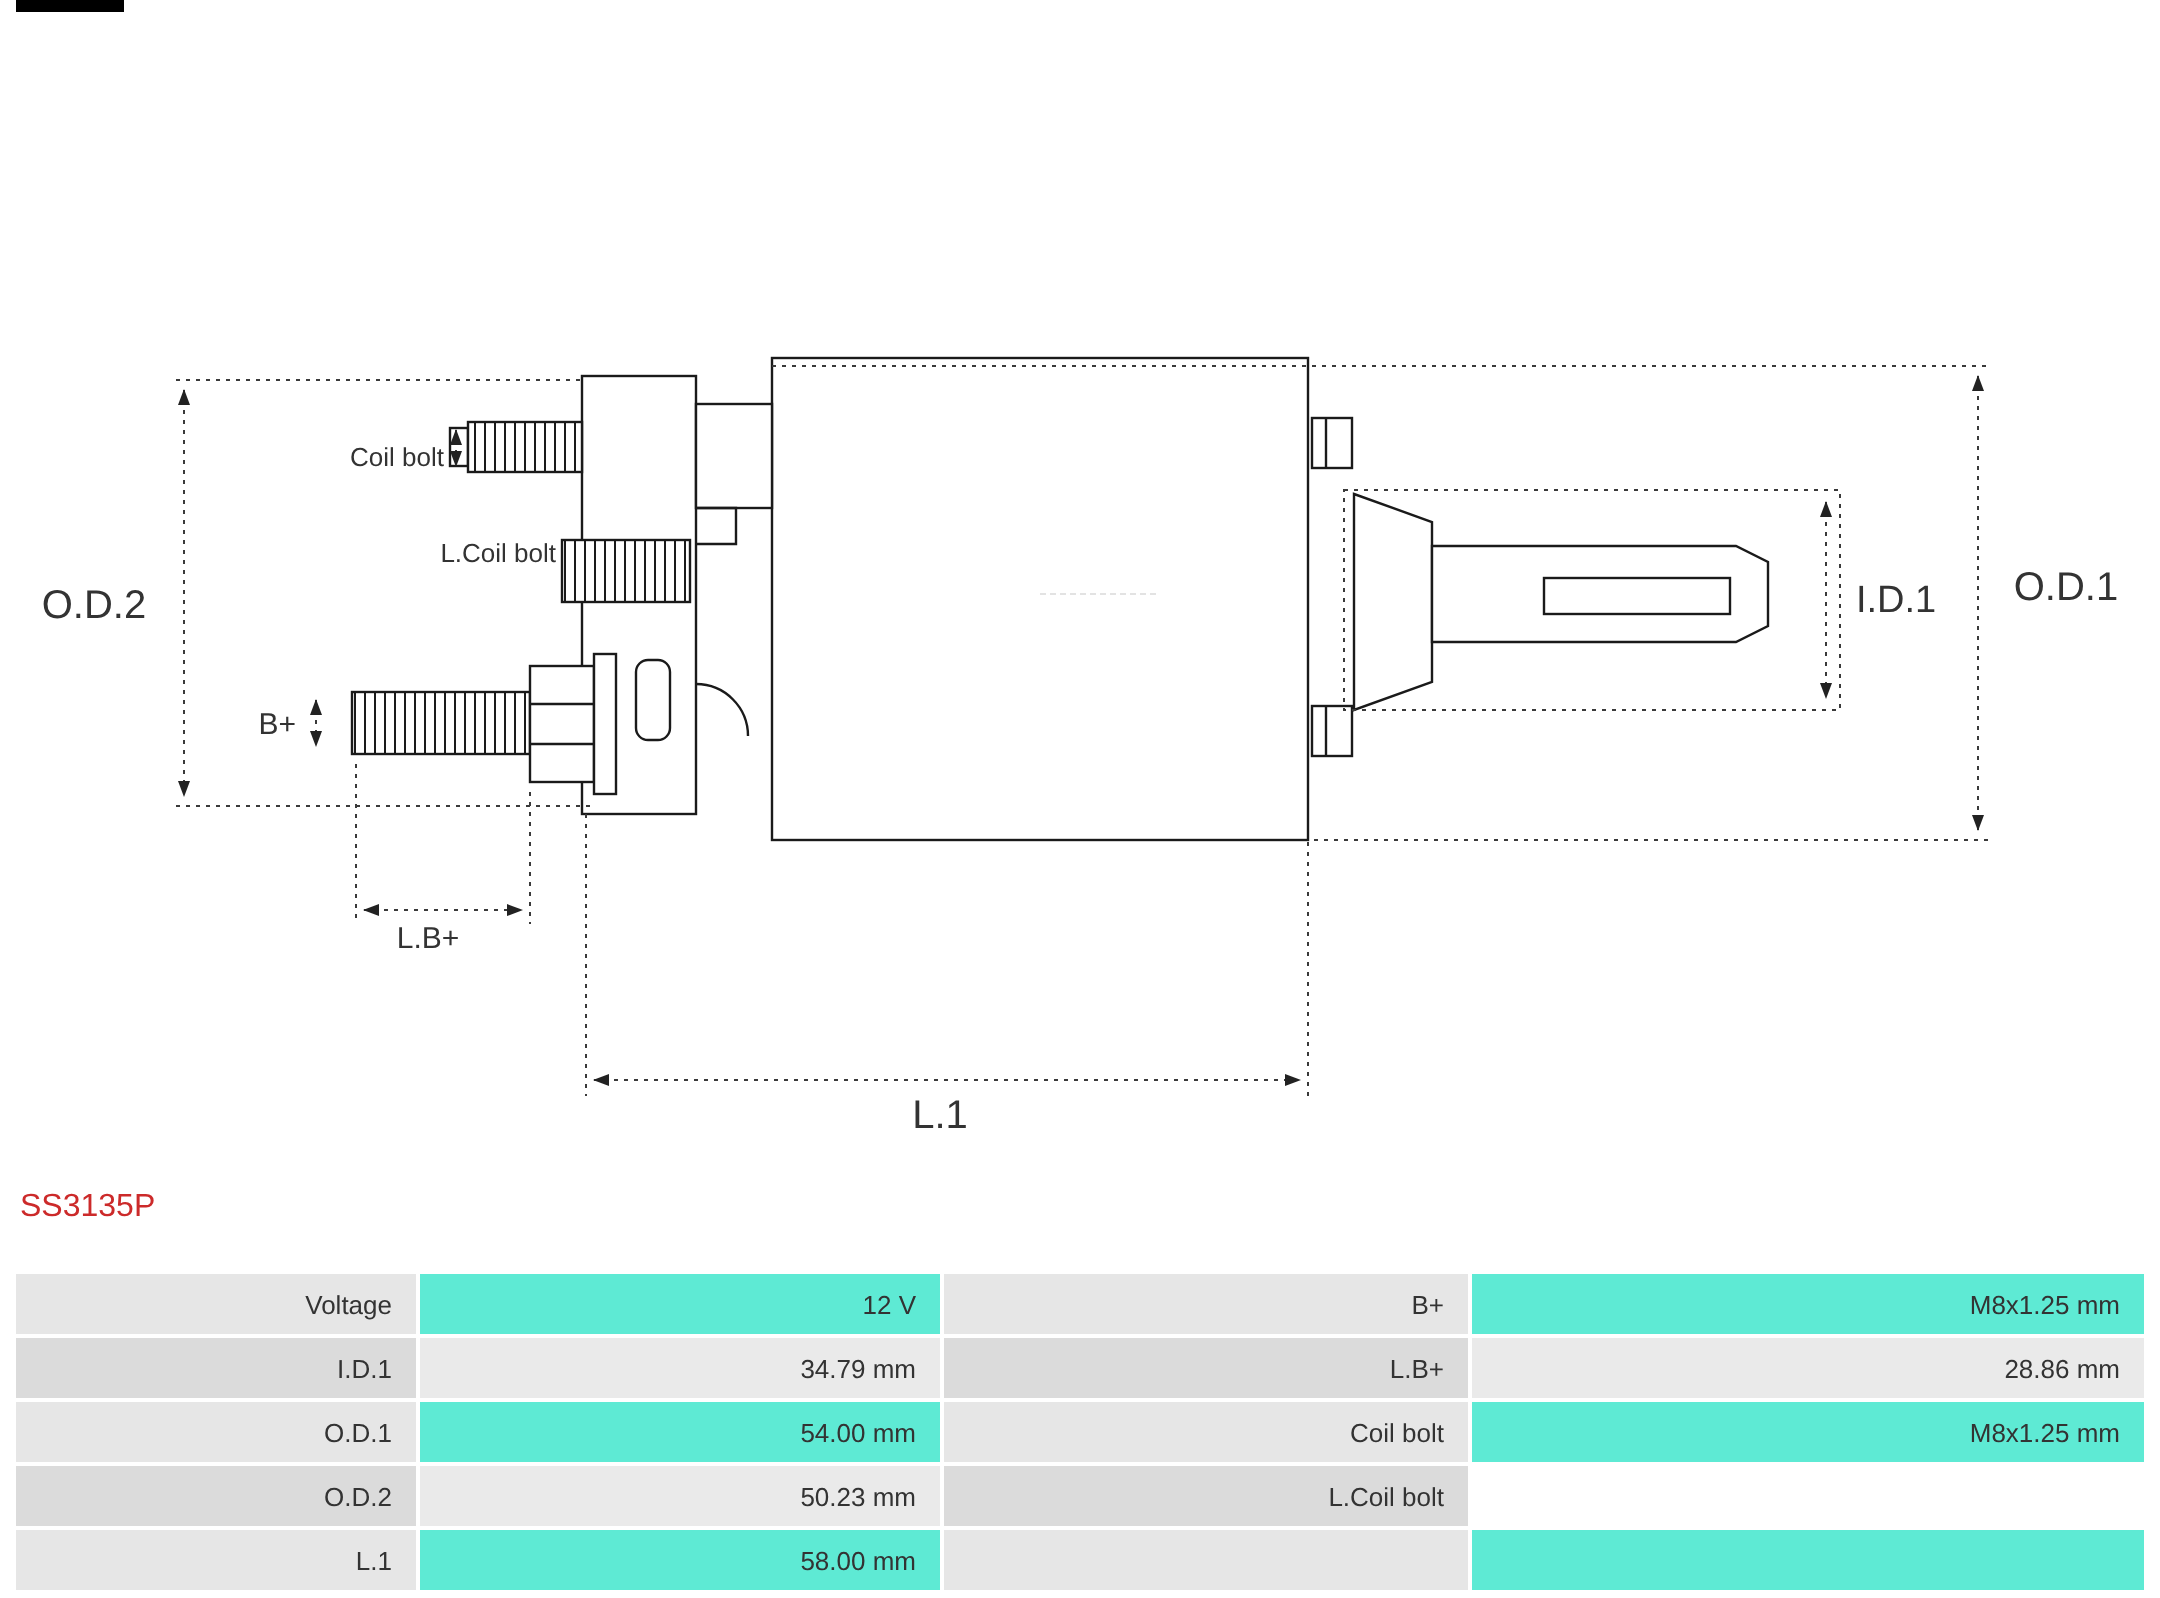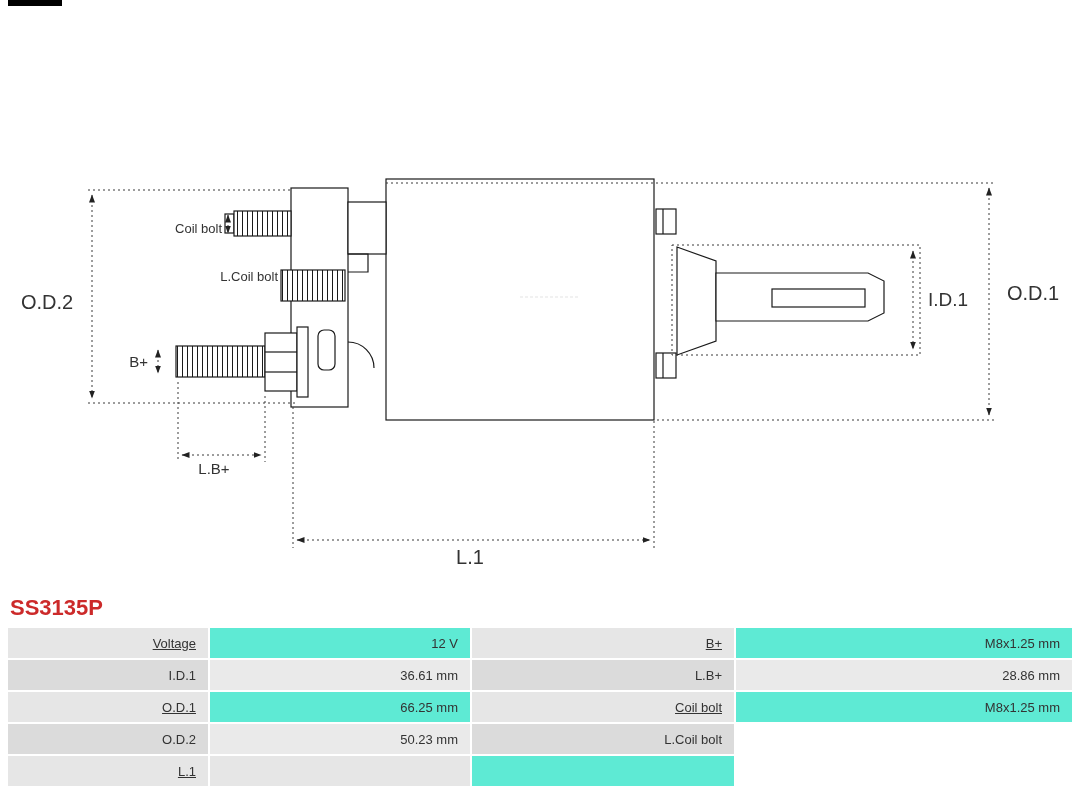--- a/index.html
+++ b/index.html
@@ -13,33 +13,33 @@
   .draw{fill:#fff;stroke:#1a1a1a;stroke-width:1.2;}
   .draw-nf{fill:none;stroke:#1a1a1a;stroke-width:1.2;}
   .thread{fill:url(#thr);stroke:#1a1a1a;stroke-width:1.2;}
   .dim{fill:none;stroke:#3a3a3a;stroke-width:1;stroke-dasharray:2 3;}
   .dlabel{fill:#333;font-family:"Liberation Sans",sans-serif;}
   .fs20{font-size:20px;}
   .fs19{font-size:19px;}
   .fs15{font-size:15px;}
   .fs13{font-size:13px;}
   .part-number{
-    margin:10px 0 7px 10px;font-size:22px;font-weight:bold;color:#cc2a2a;
+    margin:10px 0 24px 10px;font-size:16px;font-weight:normal;color:#cc2a2a;
     display:inline-block;
   }
   .spec-table{margin:0 8px;background:#fff;}
   .spec-row{
     display:grid;grid-template-columns:200px 260px 262px 1fr;
     column-gap:2px;margin-bottom:2px;
   }
   .cell{
     padding:8px 12px 7px 12px;font-size:13px;text-align:right;
     white-space:nowrap;overflow:hidden;
   }
-  .row-a .lbl{background:#e6e6e6;text-decoration:underline;}
+  .row-a .lbl{background:#e6e6e6;}
   .row-a .val{background:#5eead4;}
   .row-b .lbl{background:#dbdbdb;}
   .row-b .val{background:#eaeaea;}
 </style>
 </head>
 <body>
 
 
 
 <div class="logo-mark"></div>
@@ -135,36 +135,37 @@
 
 <div class="spec-table">
   <div class="spec-row row-a">
     <div class="cell lbl">Voltage</div>
     <div class="cell val">12 V</div>
     <div class="cell lbl">B+</div>
     <div class="cell val">M8x1.25 mm</div>
   </div>
   <div class="spec-row row-b">
     <div class="cell lbl">I.D.1</div>
-    <div class="cell val">36.61 mm</div>
+    <div class="cell val">34.79 mm</div>
     <div class="cell lbl">L.B+</div>
     <div class="cell val">28.86 mm</div>
   </div>
   <div class="spec-row row-a">
     <div class="cell lbl">O.D.1</div>
-    <div class="cell val">66.25 mm</div>
+    <div class="cell val">54.00 mm</div>
     <div class="cell lbl">Coil bolt</div>
     <div class="cell val">M8x1.25 mm</div>
   </div>
   <div class="spec-row row-b">
     <div class="cell lbl">O.D.2</div>
     <div class="cell val">50.23 mm</div>
     <div class="cell lbl">L.Coil bolt</div>
   </div>
   <div class="spec-row row-a">
     <div class="cell lbl">L.1</div>
+    <div class="cell val">58.00 mm</div>
     <div class="cell lbl"></div>
     <div class="cell val"></div>
   </div>
 </div>
 
 
 
 
 </body></html>

